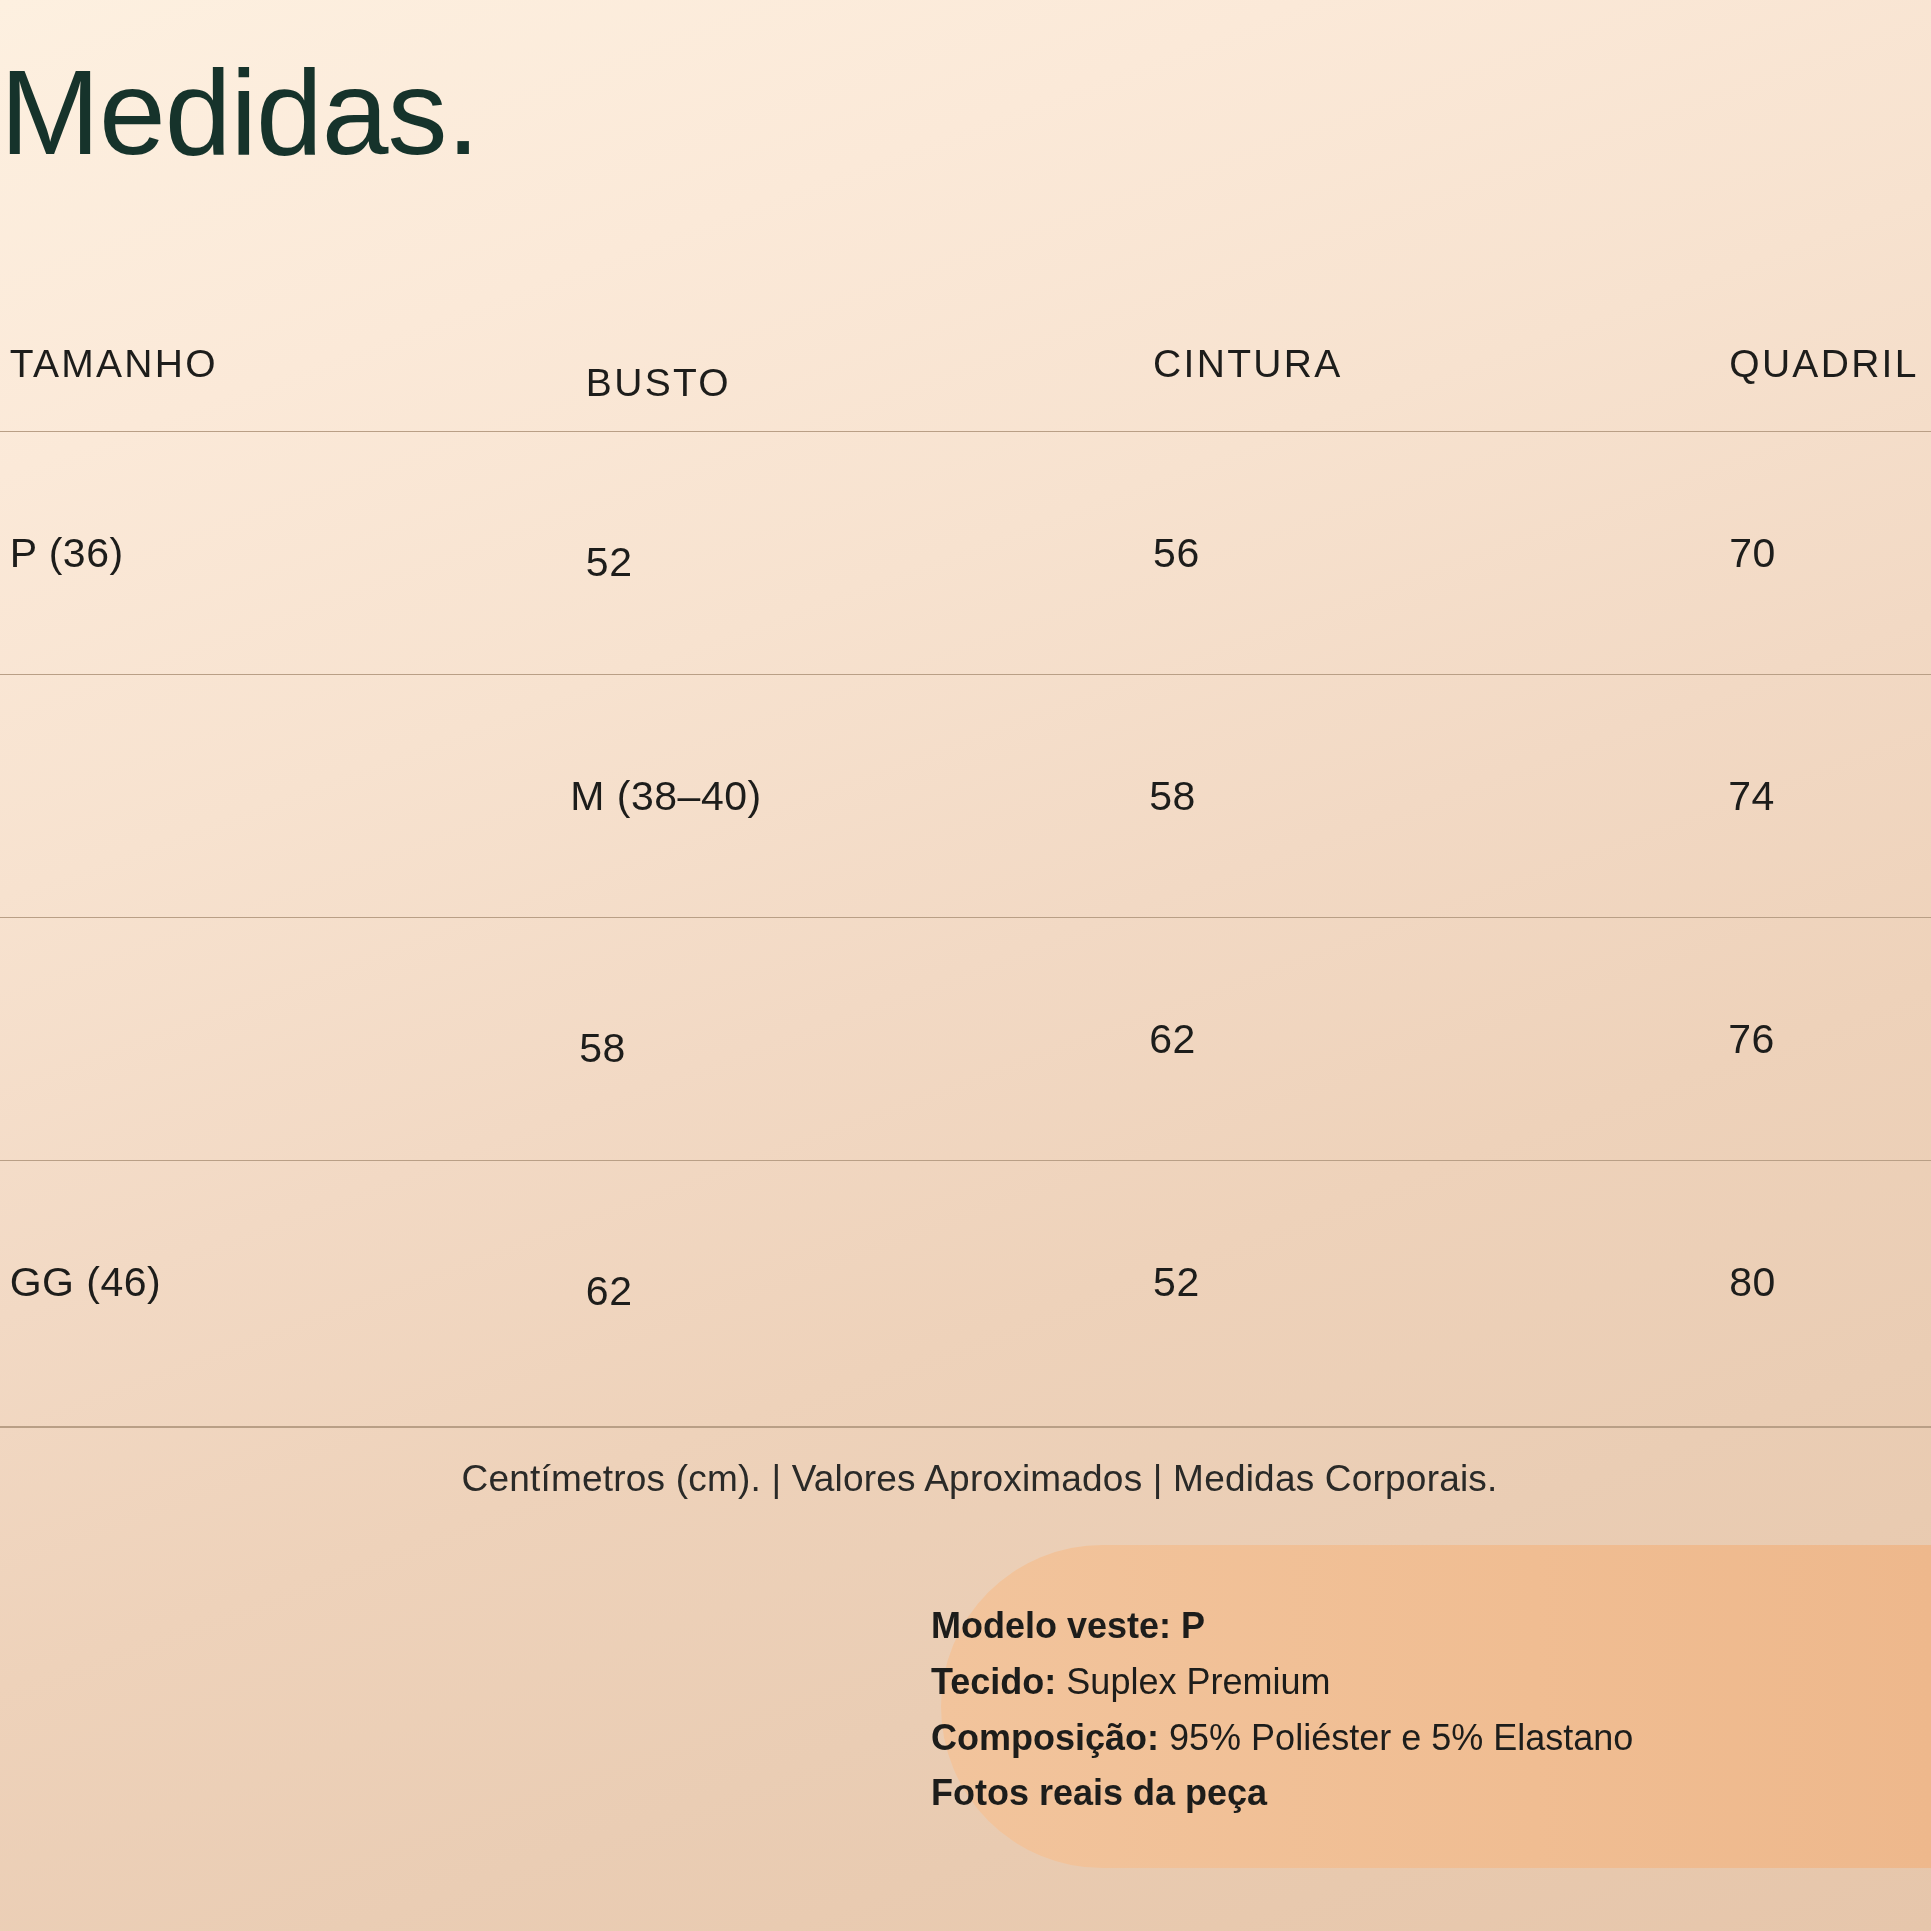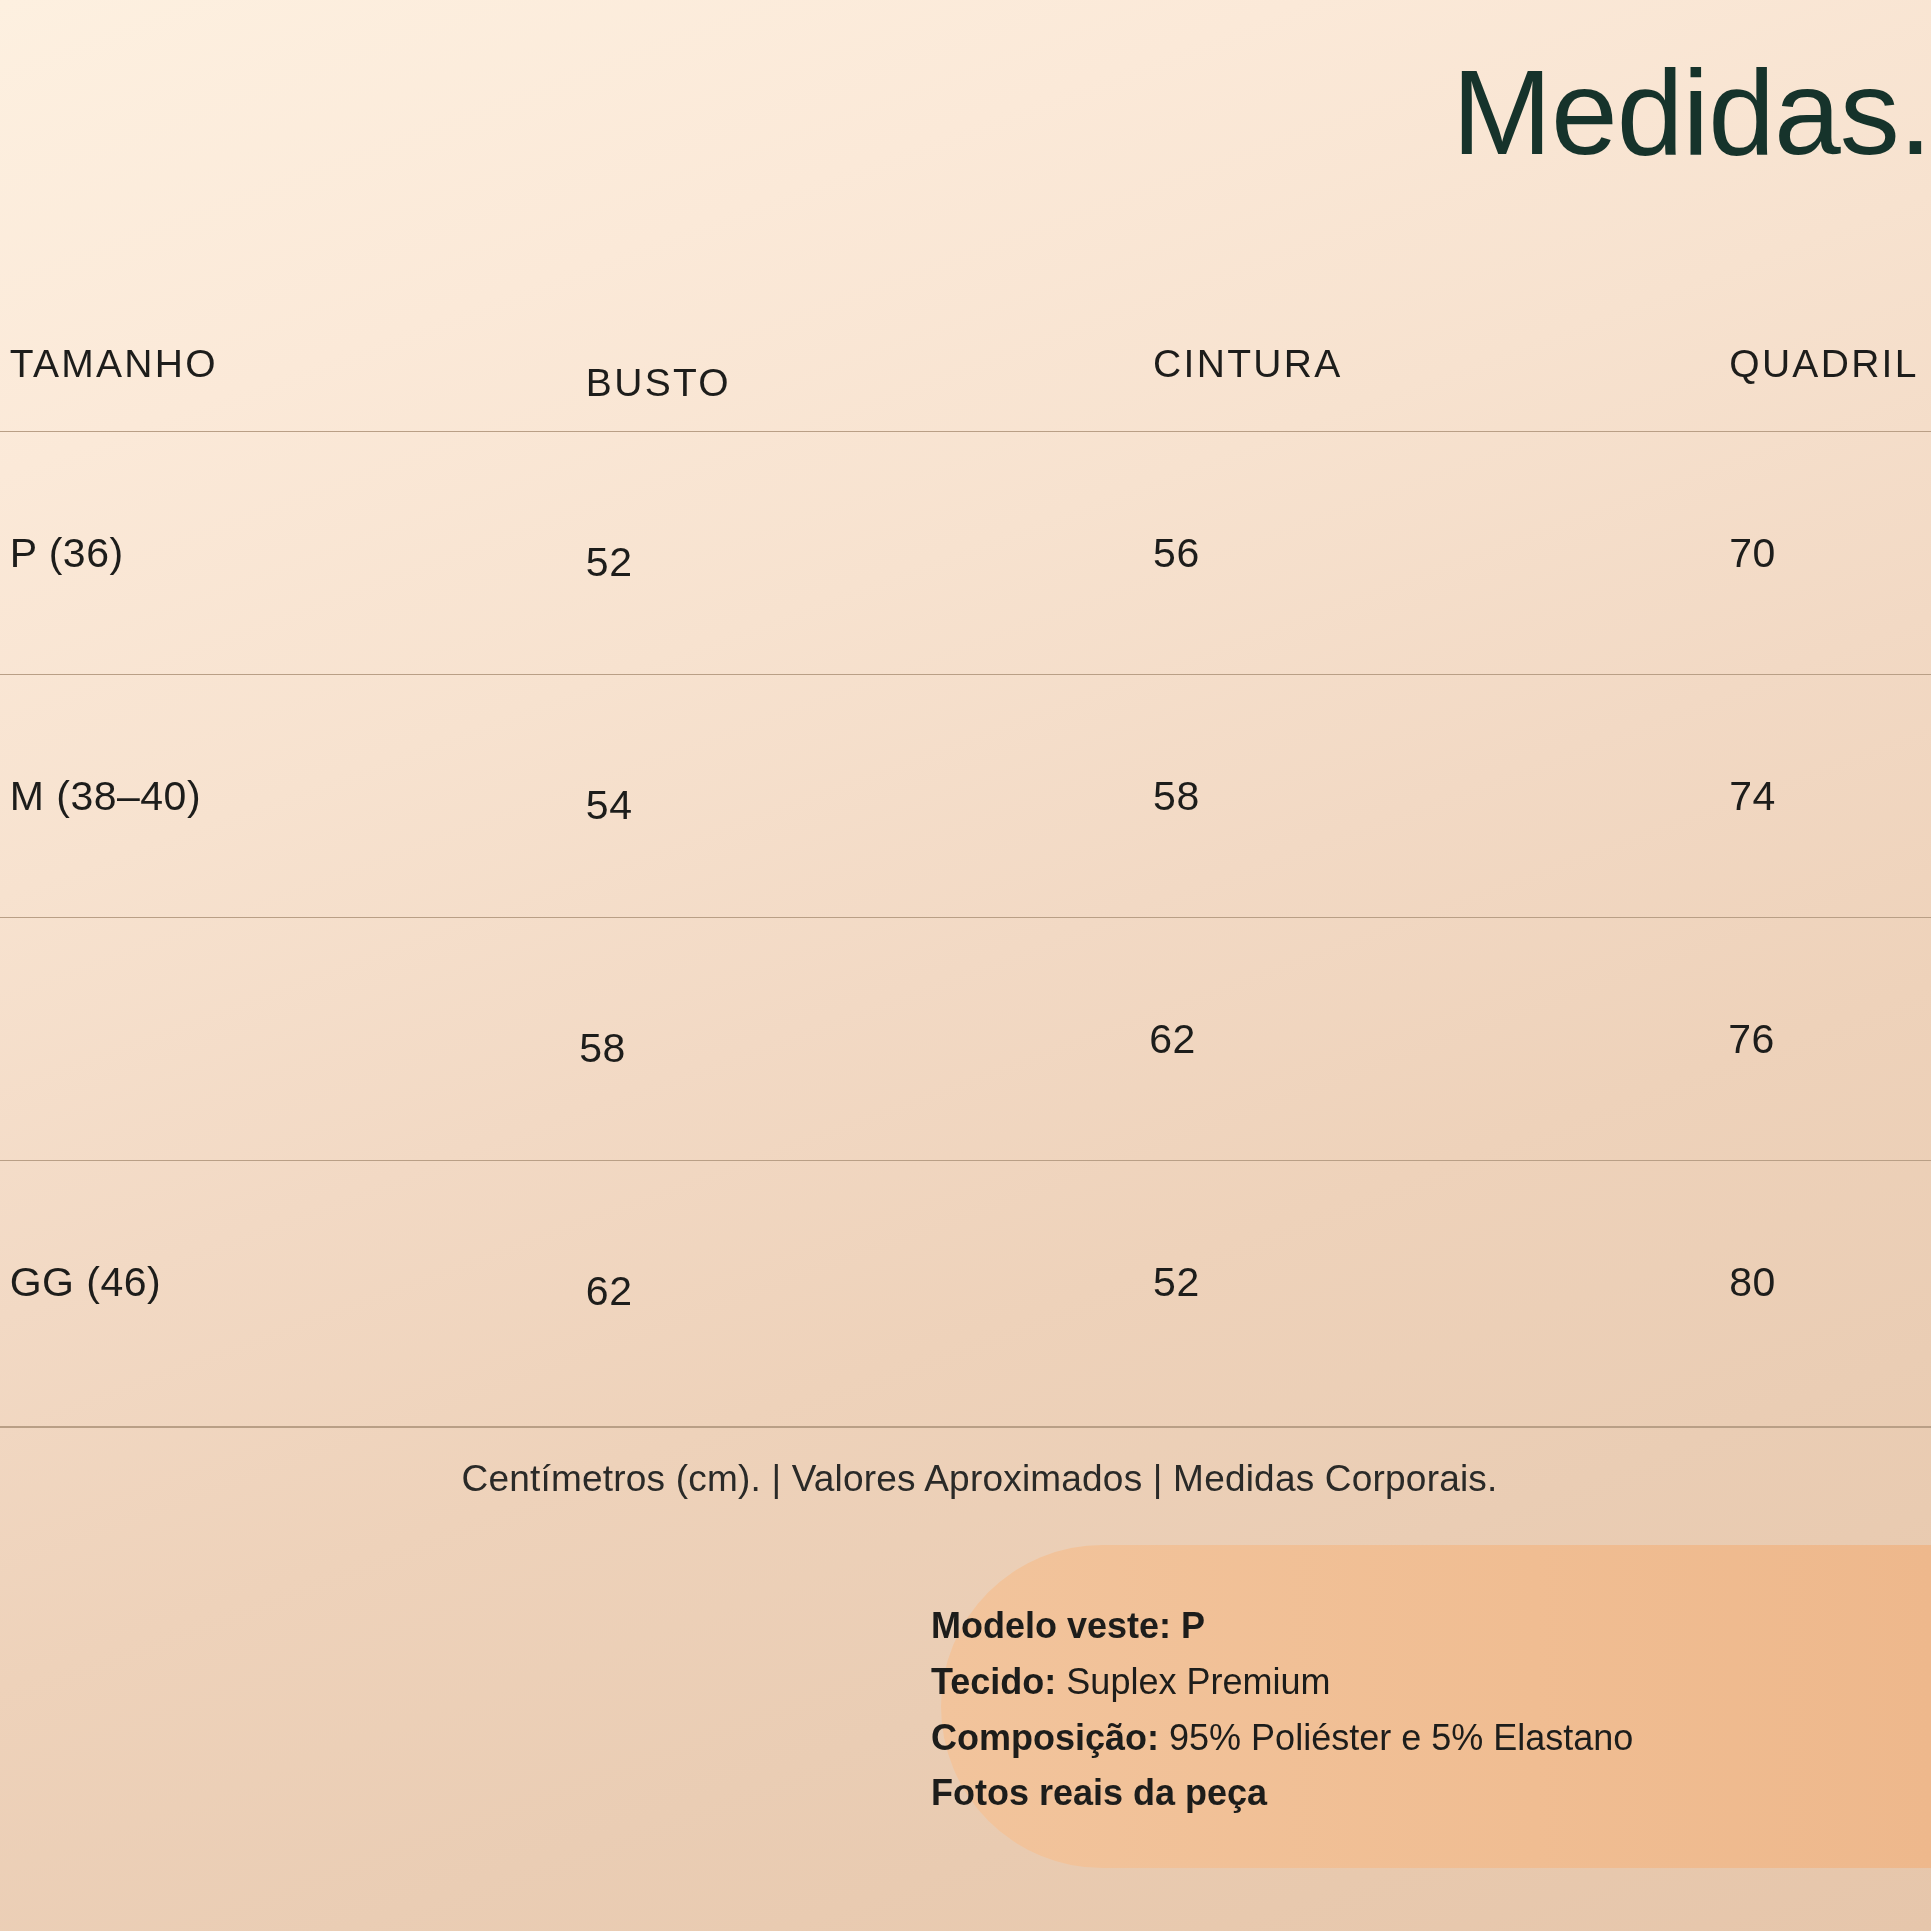--- a/index.html
+++ b/index.html
@@ -28,21 +28,21 @@
         #eacdb4 78%,
         #e8c9ae 90%,
         #e6c6ab 100%);
     overflow: hidden;
   }
   .title {
     position: absolute;
     top: 46px;
     left: 0;
     width: 1931px;
-    text-align: right;
+    text-align: left;
     font-size: 120px;
     line-height: 1.1;
     letter-spacing: -1px;
     color: #16332b;
     font-weight: 400;
   }
   .table {
     position: absolute;
     top: 309px;
     left: 0;
@@ -158,21 +158,20 @@
 
     <div class="row data">
       <div class="cell size">P (36)</div>
       <div class="cell busto">52</div>
       <div class="cell cintura">56</div>
       <div class="cell quadril">70</div>
     </div>
 
     <div class="row data">
       <div class="cell size">M (38–40)</div>
-      <div class="cell busto">54</div>
       <div class="cell cintura">58</div>
       <div class="cell quadril">74</div>
     </div>
 
     <div class="row data">
       <div class="cell busto">58</div>
       <div class="cell cintura">62</div>
       <div class="cell quadril">76</div>
     </div>
 

